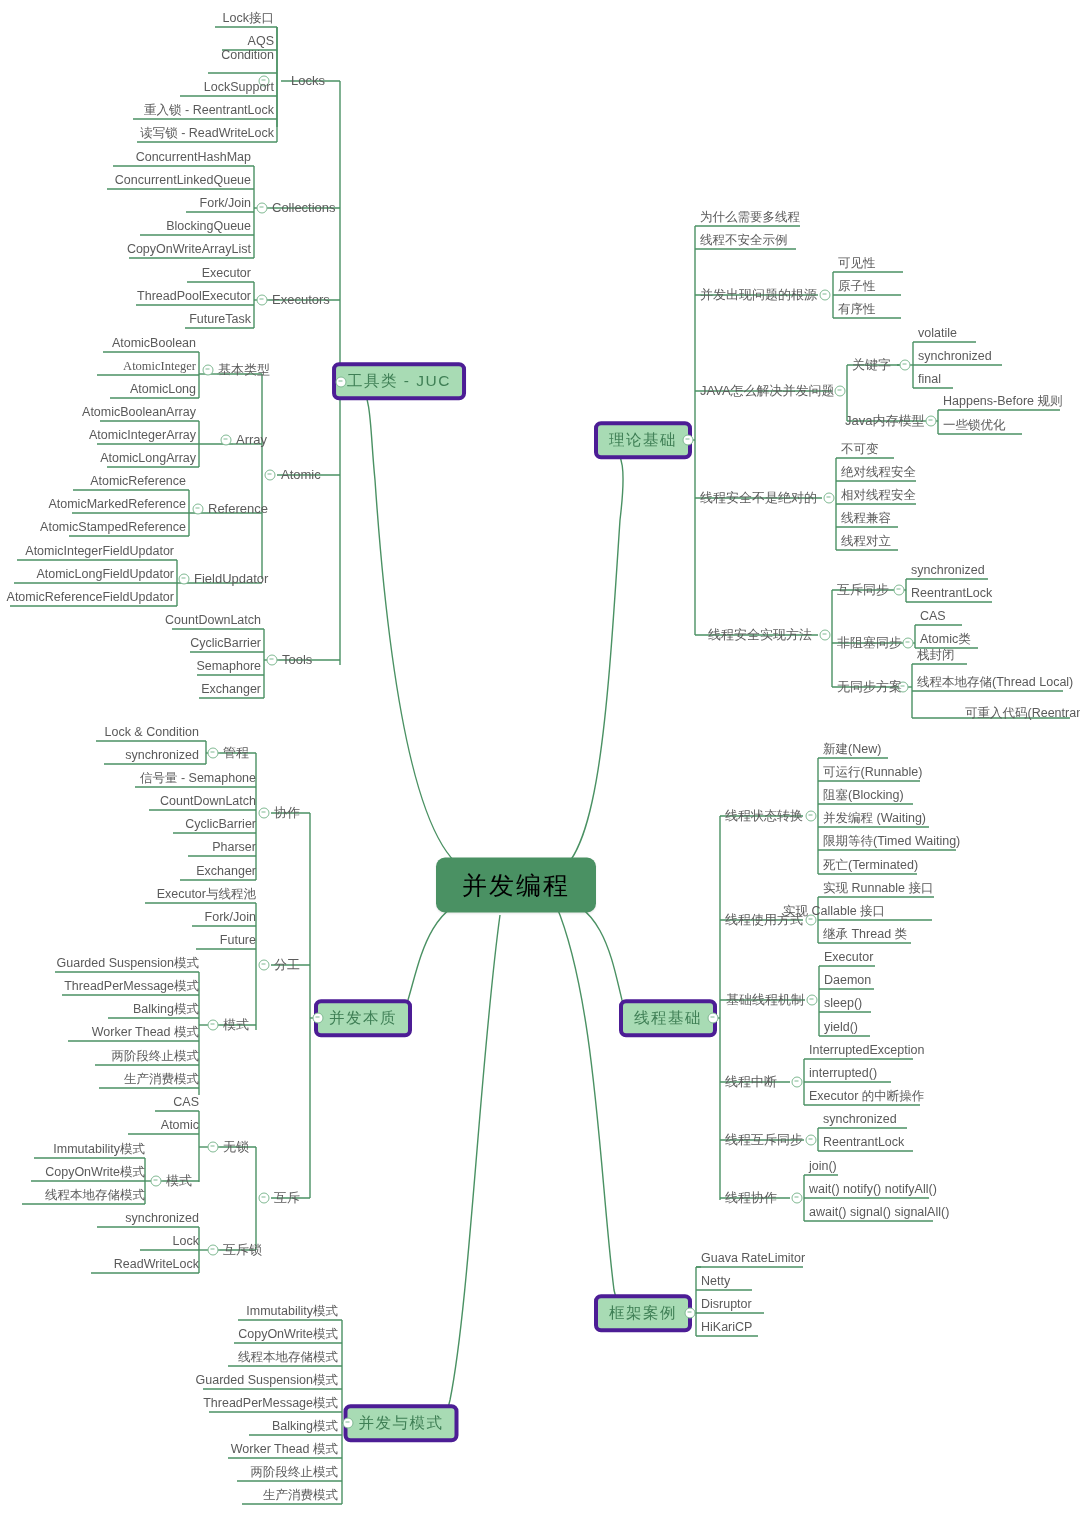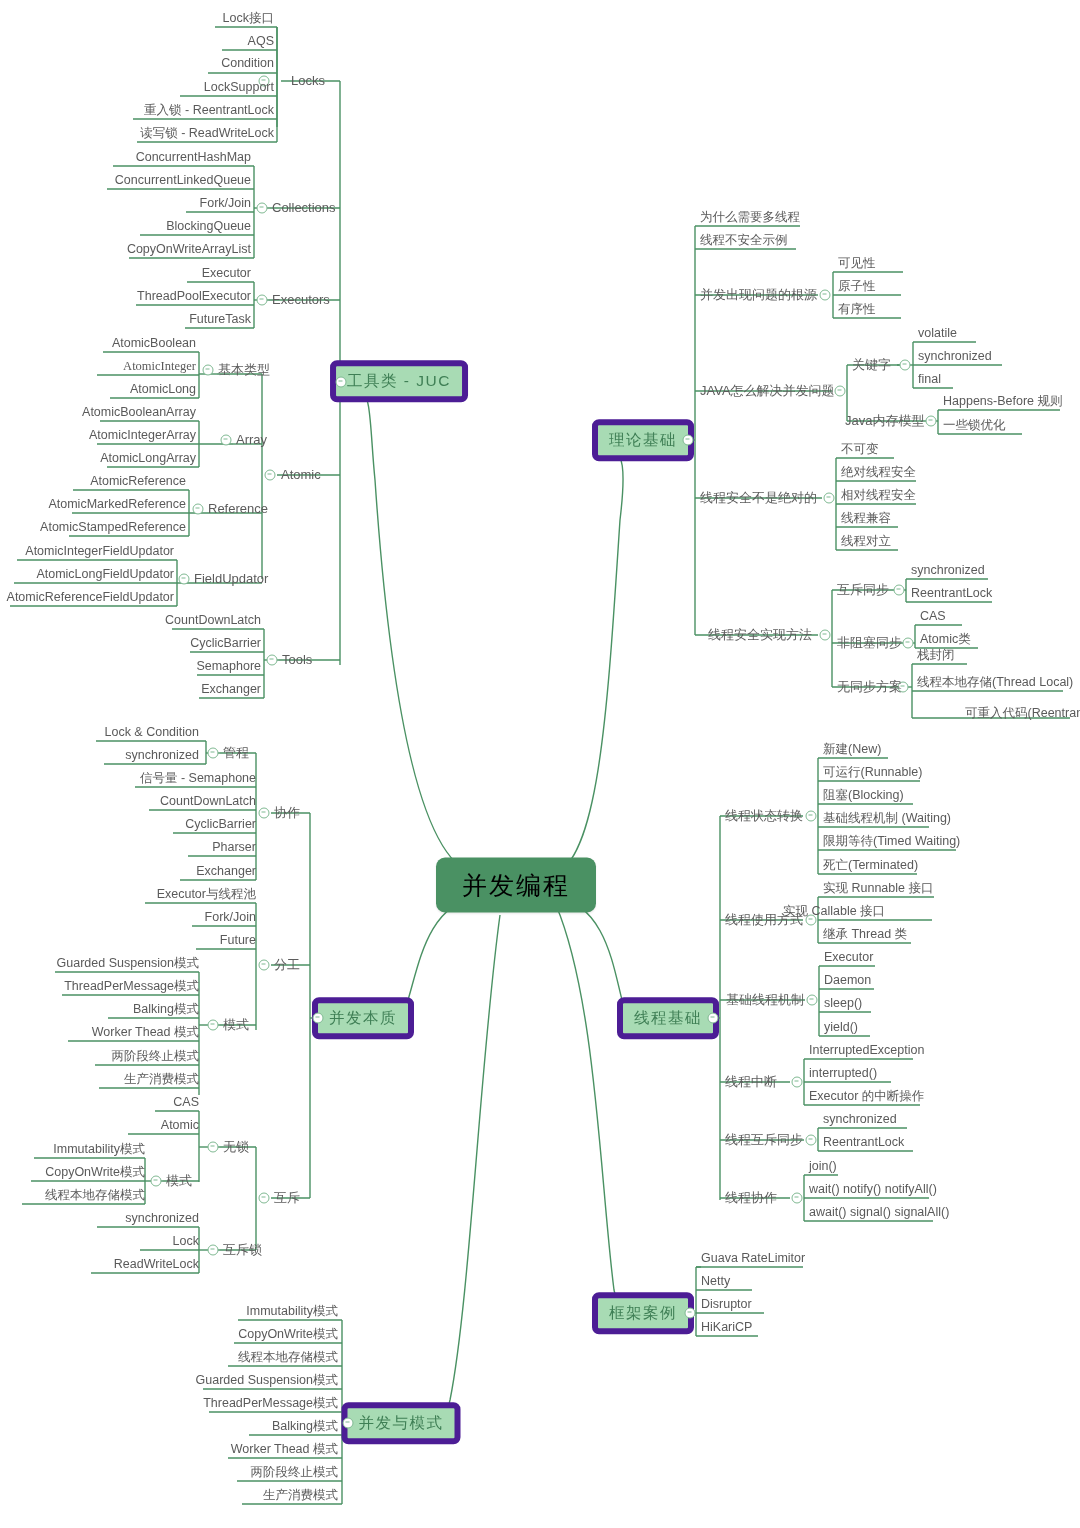--- a/index.html
+++ b/index.html
@@ -20,21 +20,21 @@
     position:absolute;white-space:nowrap;font-size:13px;color:#5c5c5c;
     line-height:14px;transform:translateY(-50%);
   }
   .root{
     position:absolute;background:#4a9163;color:#000000;border-radius:9px;
     font-size:25px;line-height:1;padding:15px 26px;white-space:nowrap;
     letter-spacing:2px;transform:translate(-50%,-50%);
     box-shadow:0 1px 2px rgba(0,0,0,.08);
   }
   .lvl1{
-    position:absolute;background:#a8dbb4;color:#3f7f55;border:6px solid #4c1d95;
+    position:absolute;background:#a8dbb4;color:#3f7f55;border:4px solid #4c1d95;
     border-radius:7px;font-size:15.5px;line-height:1;padding:7px 11px;
     white-space:nowrap;letter-spacing:1.5px;transform:translate(-50%,-50%);
   }
   .toggle{
     position:absolute;width:9px;height:9px;border:1px solid #7fb992;
     border-radius:50%;background:#fff;transform:translate(-50%,-50%);
   }
   .toggle::after{
     content:"";position:absolute;left:1.5px;top:3.2px;width:4px;height:1px;
     background:#7fb992;
@@ -354,21 +354,21 @@
   <div class="toggle" style="left:264px;top:965px;"></div>
   <div class="toggle" style="left:213px;top:1025px;"></div>
   <div class="toggle" style="left:264px;top:1198px;"></div>
   <div class="toggle" style="left:213px;top:1147px;"></div>
   <div class="toggle" style="left:156px;top:1181px;"></div>
   <div class="toggle" style="left:213px;top:1250px;"></div>
 
   <div class="branch" style="left:291px;top:81px;">Locks</div>
   <div class="leaf l" style="right:806px;top:25px;">Lock接口</div>
   <div class="leaf l" style="right:806px;top:48px;">AQS</div>
-  <div class="leaf l" style="right:806px;top:70px;">Condition</div>
+  <div class="leaf l" style="right:806px;top:62px;">Condition</div>
   <div class="leaf l" style="right:806px;top:94px;">LockSupport</div>
   <div class="leaf l" style="right:806px;top:117px;">重入锁 - ReentrantLock</div>
   <div class="leaf l" style="right:806px;top:140px;">读写锁 - ReadWriteLock</div>
 
   <div class="branch" style="left:272px;top:208px;">Collections</div>
   <div class="leaf l" style="right:829px;top:164px;">ConcurrentHashMap</div>
   <div class="leaf l" style="right:829px;top:187px;">ConcurrentLinkedQueue</div>
   <div class="leaf l" style="right:829px;top:210px;">Fork/Join</div>
   <div class="leaf l" style="right:829px;top:233px;">BlockingQueue</div>
   <div class="leaf l" style="right:829px;top:256px;">CopyOnWriteArrayList</div>
@@ -438,21 +438,21 @@
   <div class="leaf r" style="left:920px;top:646px;">Atomic类</div>
   <div class="branch" style="left:837px;top:687px;">无同步方案</div>
   <div class="leaf r" style="left:917px;top:662px;">栈封闭</div>
   <div class="leaf r" style="left:917px;top:689px;">线程本地存储(Thread Local)</div>
   <div class="leaf r" style="left:917px;top:720px;margin-left:48px;">可重入代码(Reentrant Code)</div>
 
   <div class="branch" style="left:725px;top:816px;">线程状态转换</div>
   <div class="leaf r" style="left:823px;top:756px;">新建(New)</div>
   <div class="leaf r" style="left:823px;top:779px;">可运行(Runnable)</div>
   <div class="leaf r" style="left:823px;top:802px;">阻塞(Blocking)</div>
-  <div class="leaf r" style="left:823px;top:825px;">基础线程机制 (Waiting)</div>
+  <div class="leaf r" style="left:823px;top:825px;">并发编程 (Waiting)</div>
   <div class="leaf r" style="left:823px;top:848px;">限期等待(Timed Waiting)</div>
   <div class="leaf r" style="left:823px;top:872px;">死亡(Terminated)</div>
 
   <div class="branch" style="left:725px;top:920px;">线程使用方式</div>
   <div class="leaf r" style="left:823px;top:895px;">实现 Runnable 接口</div>
   <div class="leaf r" style="left:783px;top:918px;">实现 Callable 接口</div>
   <div class="leaf r" style="left:823px;top:941px;">继承 Thread 类</div>
 
   <div class="branch" style="left:726px;top:1000px;">基础线程机制</div>
   <div class="leaf r" style="left:824px;top:964px;">Executor</div>

